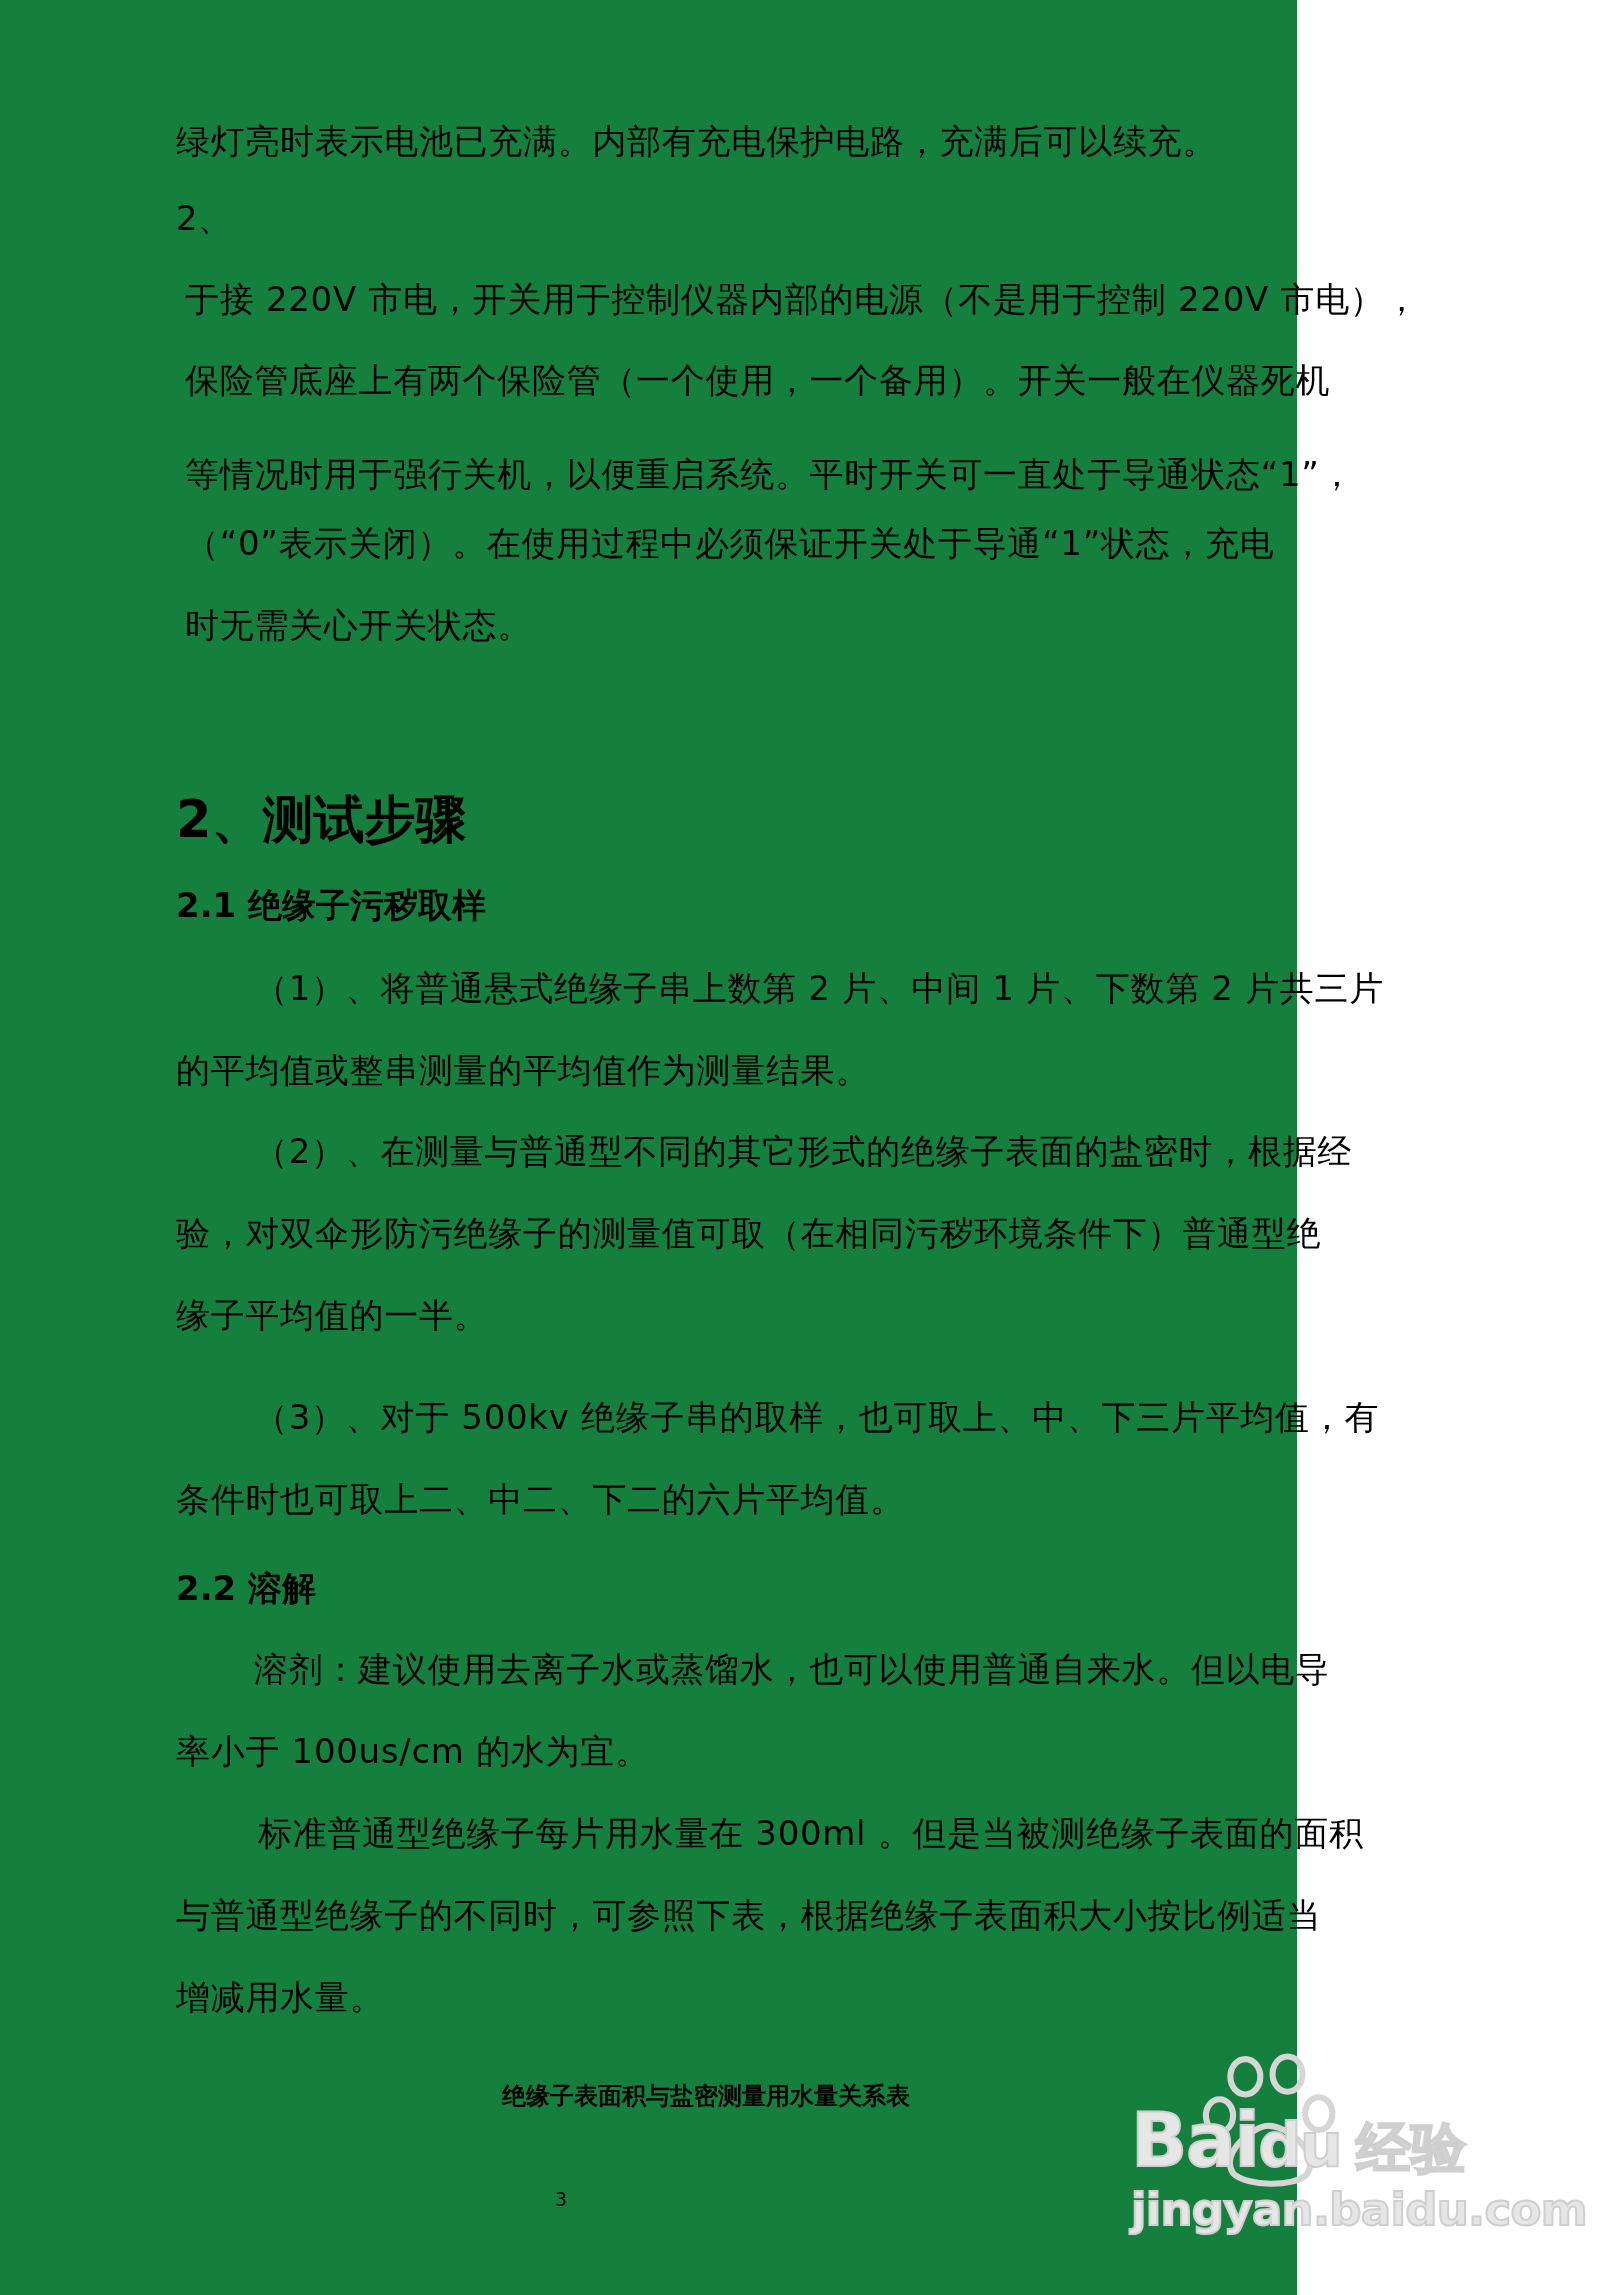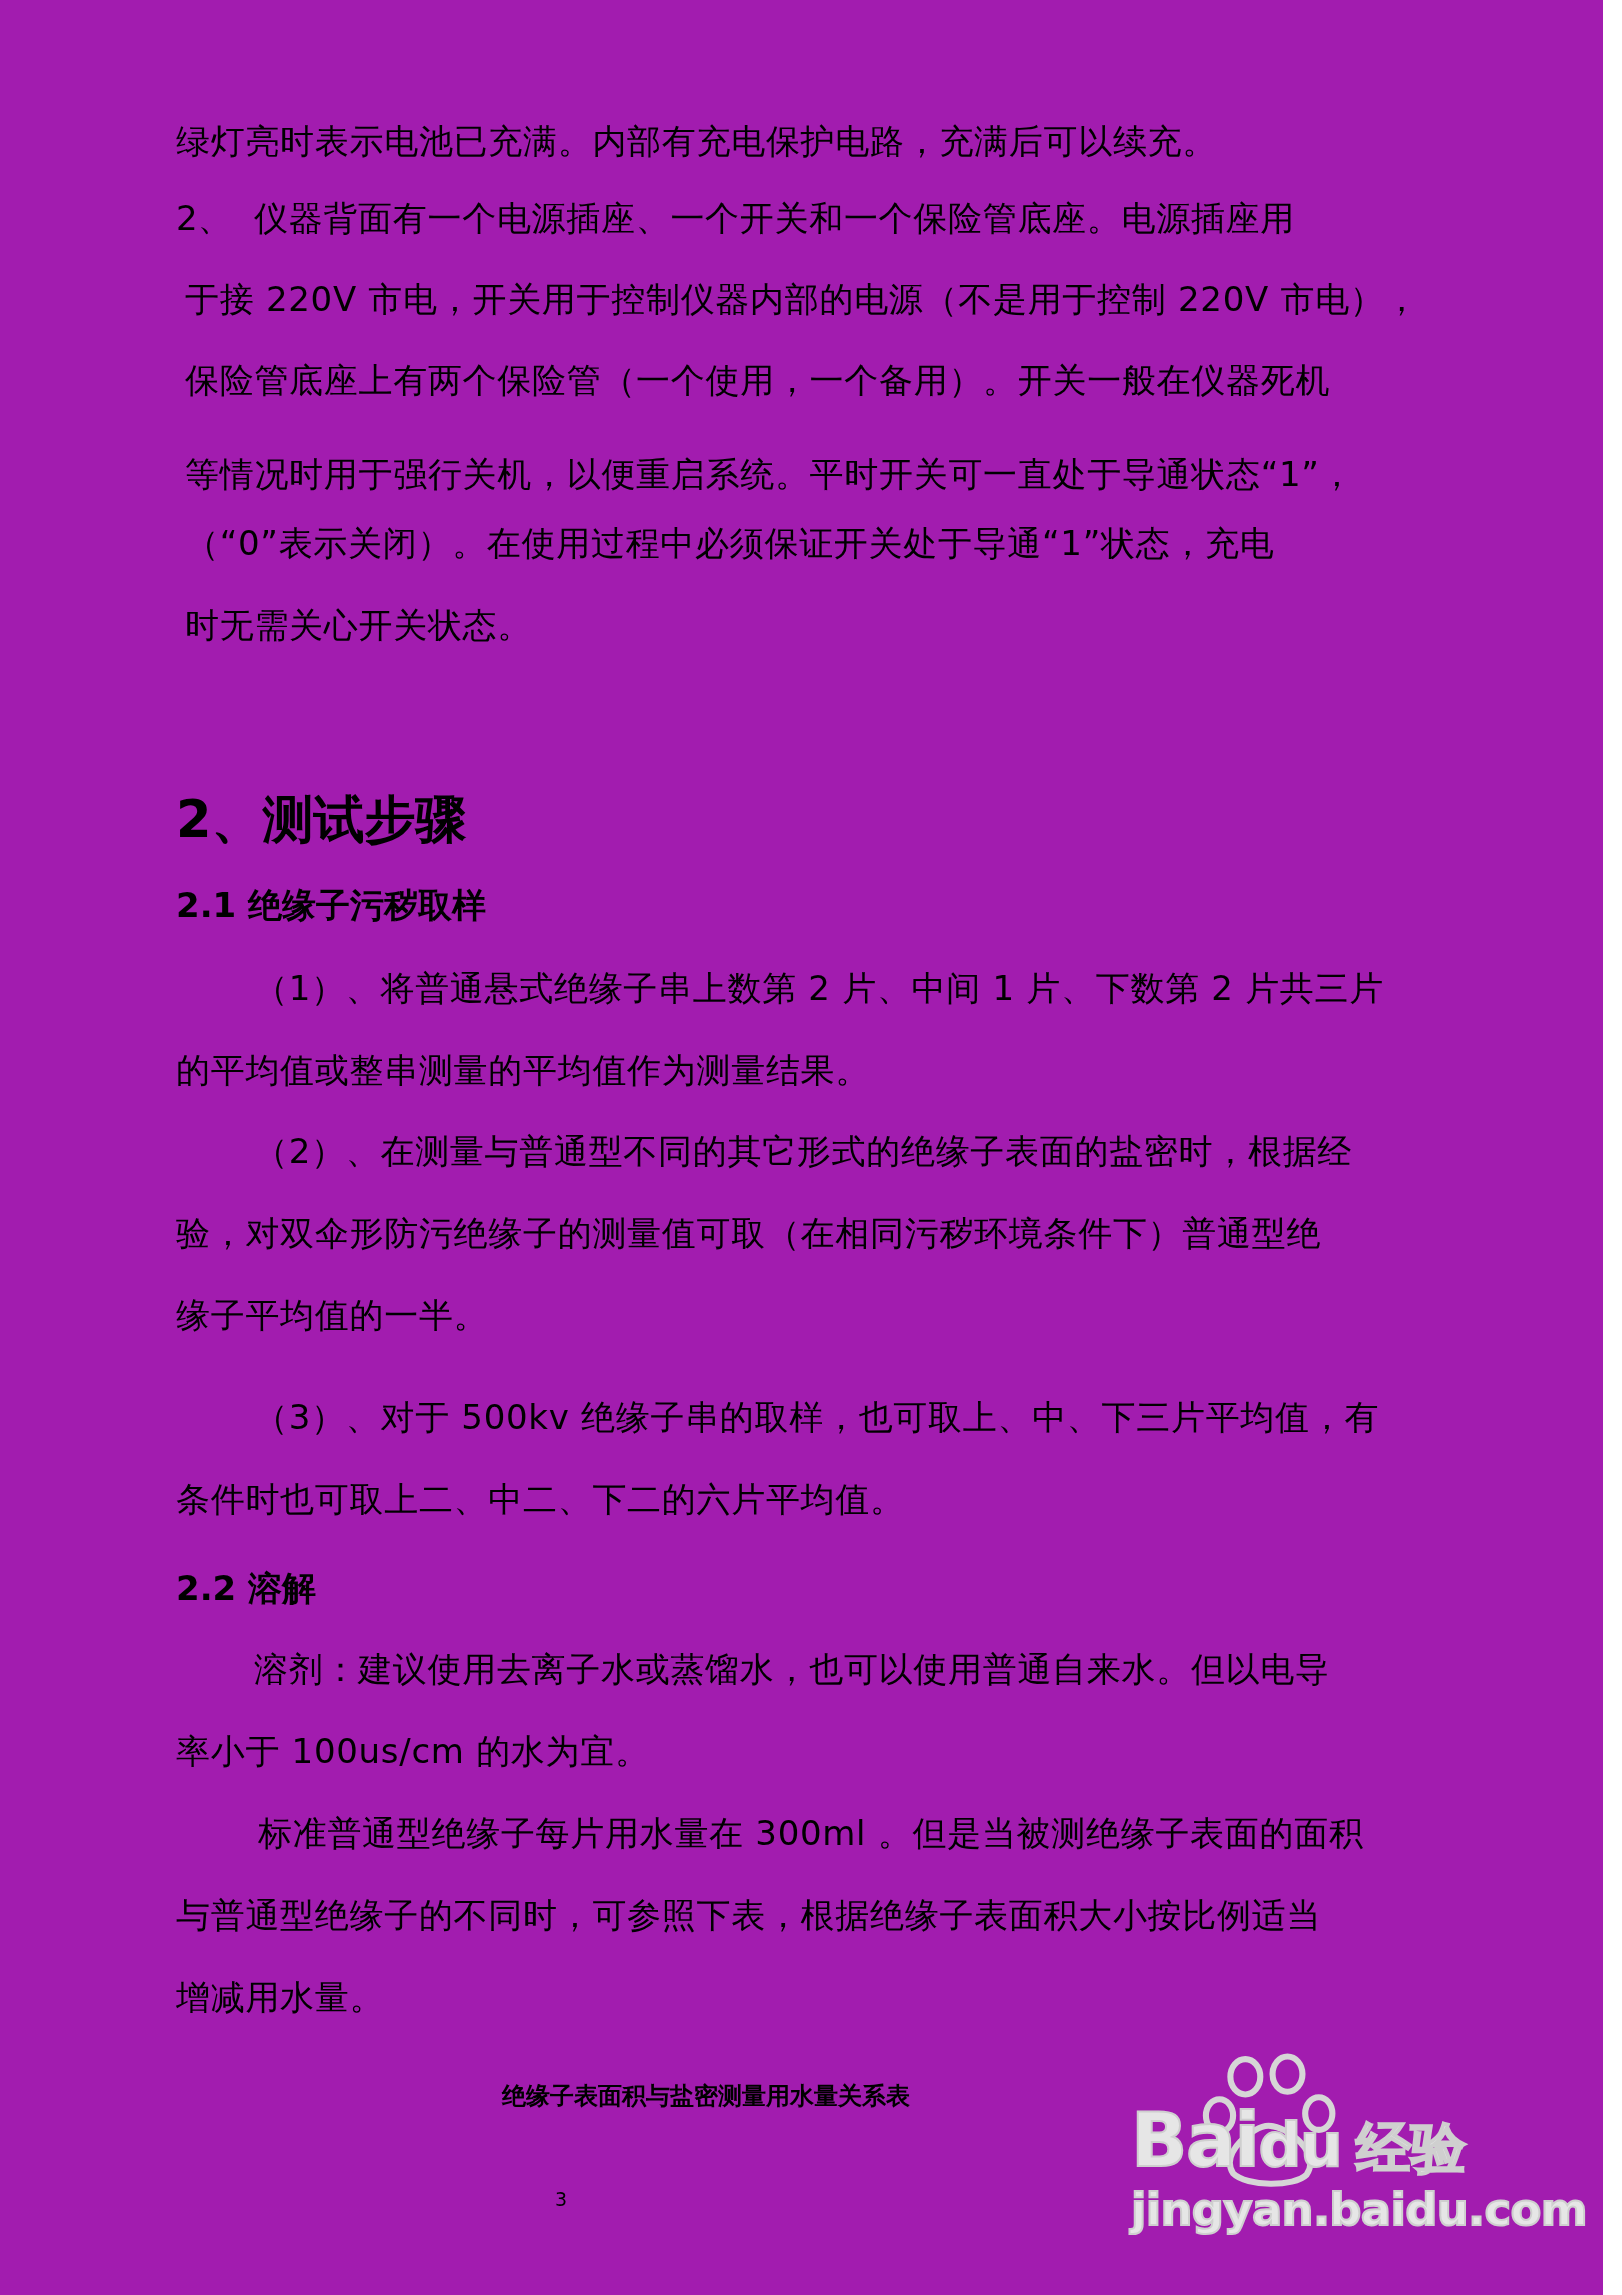--- a/index.html
+++ b/index.html
@@ -11,23 +11,23 @@
     width: 1623px;
     height: 2295px;
     position: relative;
     overflow: hidden;
     font-family: "DejaVu Sans", "Liberation Sans", sans-serif;
     color: #000000;
   }
   .page {
     position: absolute;
     left: 0; top: 0;
-    width: 1603px;
+    width: 1297px;
     height: 2295px;
-    background: #a21caf;
+    background: #15803d;
   }
   .line {
     position: absolute;
     white-space: nowrap;
     font-size: 34px;
     line-height: 41px;
     letter-spacing: 0.7px;
   }
   .heading-1 {
     position: absolute;
@@ -111,21 +111,20 @@
   }
 </style>
 </head>
 <body>
 
 <div class="page">
 
   <div class="line" style="left:176px; top:121px;">绿灯亮时表示电池已充满。内部有充电保护电路，充满后可以续充。</div>
 
   <div class="list-num" style="left:176px; top:198px;">2、</div>
-  <div class="line" style="left:254px; top:198px;">仪器背面有一个电源插座、一个开关和一个保险管底座。电源插座用</div>
   <div class="line" style="left:185px; top:279px;">于接 220V 市电，开关用于控制仪器内部的电源（不是用于控制 220V 市电），</div>
   <div class="line" style="left:185px; top:360px;">保险管底座上有两个保险管（一个使用，一个备用）。开关一般在仪器死机</div>
   <div class="line" style="left:185px; top:442px;margin-top:12px;">等情况时用于强行关机，以便重启系统。平时开关可一直处于导通状态“1”，</div>
   <div class="line" style="left:185px; top:523px;">（“0”表示关闭）。在使用过程中必须保证开关处于导通“1”状态，充电</div>
   <div class="line" style="left:185px; top:605px;">时无需关心开关状态。</div>
 
   <div class="heading-1" style="left:176px; top:797px;">2、测试步骤</div>
 
   <div class="heading-2" style="left:176px; top:885px;">2.1 绝缘子污秽取样</div>
   <div class="line" style="left:254px; top:968px;">（1）、将普通悬式绝缘子串上数第 2 片、中间 1 片、下数第 2 片共三片</div>

